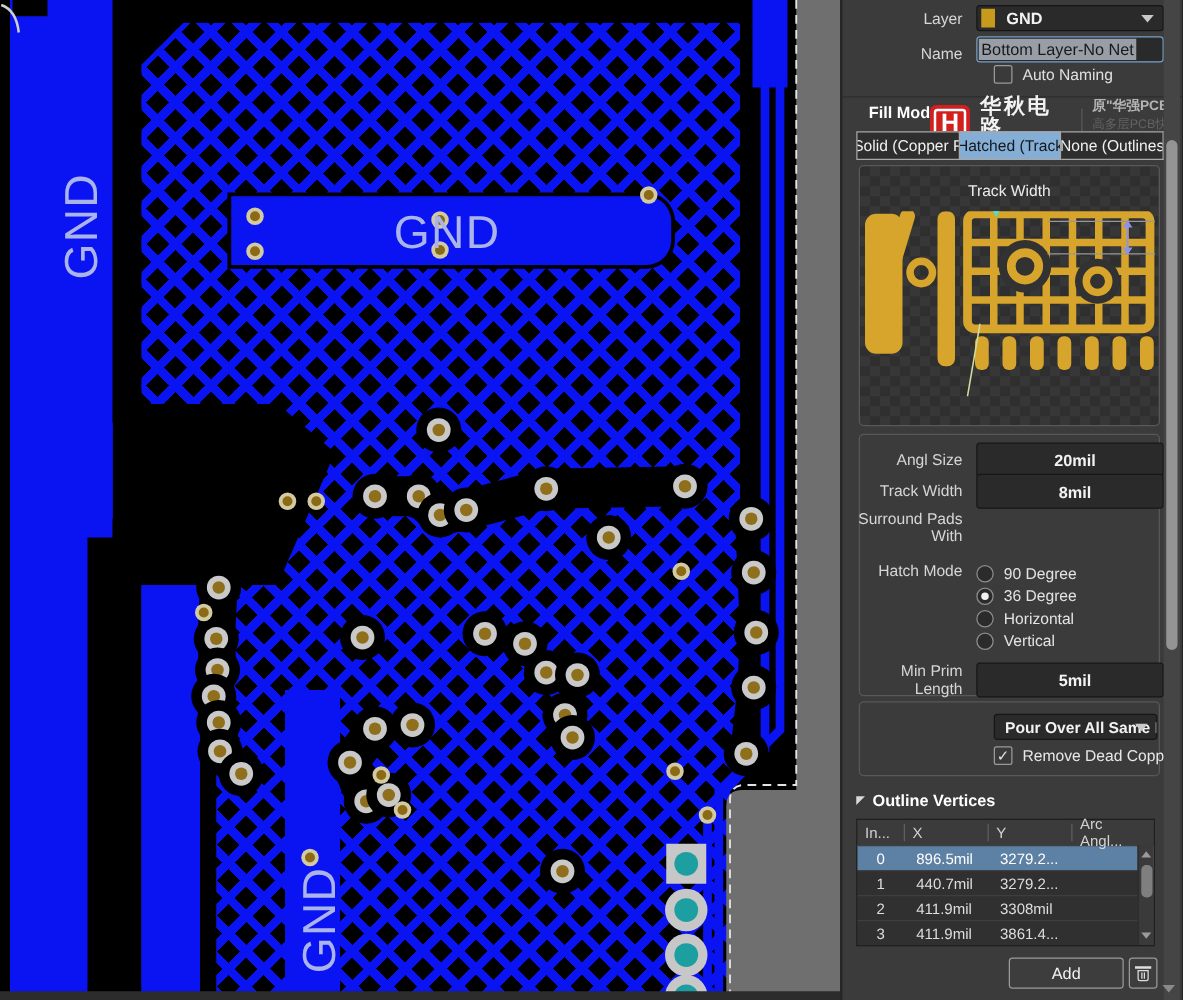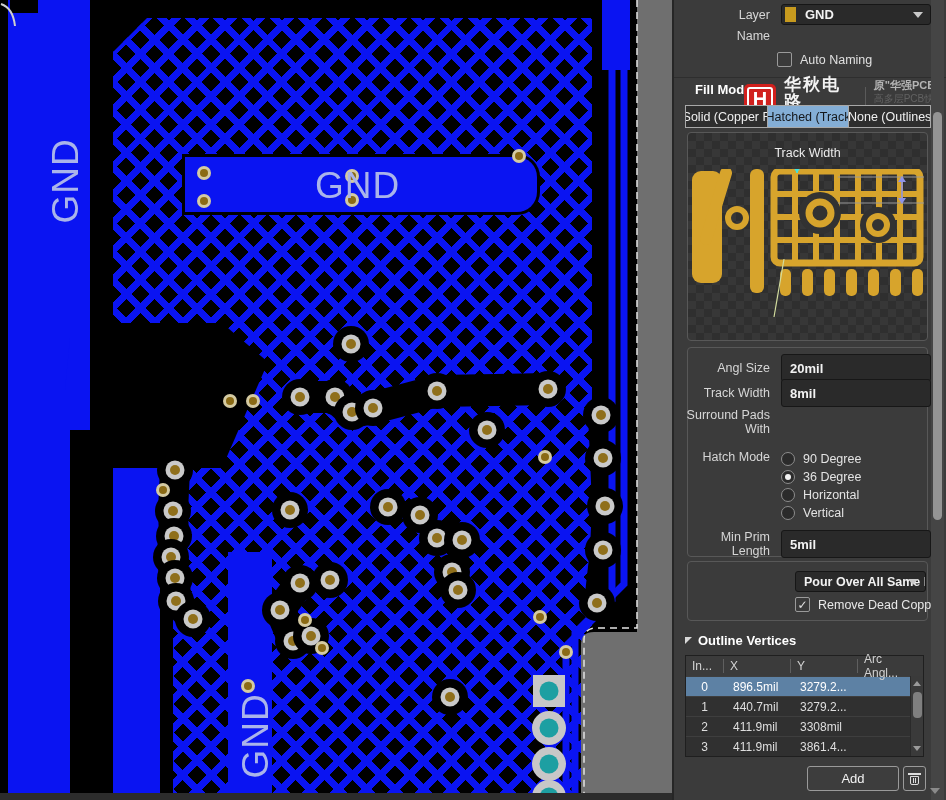--- a/index.html
+++ b/index.html
@@ -68,21 +68,21 @@
   .tabs{position:absolute;left:11px;top:105px;width:246px;display:flex;}
   .tab{flex:1;height:23px;background:#2e2e2e;border:1px solid #a8a8a8;color:#f0f0f0;font-size:12.5px;display:flex;align-items:center;justify-content:center;white-space:nowrap;overflow:hidden;padding:0 1px;}
   .tab+.tab{border-left:none;}
   .tab.sel{background:#84aed6;color:#15181c;}
   .group{position:absolute;border:1px solid #585858;border-radius:4px;}
   .preview{left:13px;top:132px;width:241px;height:209px;
     background:repeating-conic-gradient(#373737 0% 25%,#2f2f2f 0% 50%) 0 0/16px 16px;overflow:hidden;}
   .pv-label{position:absolute;width:100%;text-align:center;color:#ececec;font-size:12.5px;}
   .fields-group{left:13px;top:347px;width:241px;height:210px;}
   .pour-group{left:13px;top:561px;width:241px;height:60px;}
-  .input{height:28px;background:#2a2a2a;border:1px solid #171717;border-radius:3px;color:#f2f2f2;font-weight:600;font-size:13px;display:flex;align-items:center;padding-left:8px;}
+  .input{height:28px;background:#2a2a2a;border:1px solid #171717;border-radius:3px;color:#f2f2f2;font-weight:600;font-size:13px;display:flex;align-items:center;padding-left:8px;justify-content:center;}
   .rb{width:14px;height:14px;border-radius:50%;background:#2b2b2b;border:1px solid #8d8d8d;flex:none;position:relative;margin-right:8px;}
   .rb.on::after{content:"";position:absolute;left:50%;top:50%;transform:translate(-50%,-50%);width:6px;height:6px;border-radius:50%;background:#f2f2f2;}
   .radio-row{display:flex;align-items:center;height:18px;color:#e3e3e3;}
   .vhead{position:absolute;left:11px;top:633px;display:flex;align-items:center;font-weight:700;color:#fff;font-size:13px;}
   .vtri{width:0;height:0;border-top:7px solid #d9d9d9;border-right:7px solid transparent;margin-right:6px;}
   .vtable{position:absolute;left:11px;top:655px;width:239px;background:#303030;border:1px solid #1f1f1f;font-size:12px;}
   .vt-head{display:flex;height:20px;align-items:center;color:#d2d2d2;background:#3b3b3b;}
   .vt-head .c{border-left:1px solid #5f5f5f;height:14px;display:flex;align-items:center;padding-left:6px;}
   .vt-head .c:first-child{border-left:none;}
   .vt-row{display:flex;height:20px;align-items:center;color:#dedede;background:#303030;border-top:1px solid #3e3e3e;}
@@ -102,21 +102,21 @@
   .trash .lid{position:absolute;left:-1px;top:0;width:13px;height:2px;background:#ddd;}
   .trash .body{position:absolute;left:1px;top:3px;width:9px;height:9px;border:1px solid #ddd;border-radius:0 0 2px 2px;}
   .trash .l1{position:absolute;left:4px;top:5px;width:1px;height:5px;background:#ddd;}
   .trash .l2{position:absolute;left:6px;top:5px;width:1px;height:5px;background:#ddd;}
   .main-scroll{position:absolute;right:2px;top:0;width:13px;height:800px;background:#454545;}
   .main-thumb{position:absolute;left:2px;top:112px;width:9px;height:408px;background:#949494;border-radius:5px;}
   .corner-tri{position:absolute;right:4px;bottom:6px;width:0;height:0;border-left:5px solid transparent;border-right:5px solid transparent;border-top:6px solid #8a8a8a;}
   .pour-dd{position:absolute;left:121px;top:571px;width:131px;}
   .cb-row{position:absolute;left:121px;top:597px;display:flex;align-items:center;}
   .cb-row span{margin-left:8px;color:#e8e8e8;}
-  .an-row{position:absolute;left:103px;top:52px;display:flex;align-items:center;justify-content:flex-end;}
+  .an-row{position:absolute;left:121px;top:52px;display:flex;align-items:center;justify-content:flex-end;}
   .an-row span{margin-left:8px;color:#e0e0e0;}
 </style>
 </head>
 <body>
 
 <div class="app">
 
   <div class="pcb">
     <div class="hatch"></div>
 
@@ -212,20 +212,23 @@
       <div class="plabel">Layer</div>
       <div class="ctrl dd">
         <div class="swatch"></div>
         <span>GND</span>
         <div class="chev"></div>
       </div>
     </div>
 
     <div class="prow" style="top:29px;align-items:flex-end;">
       <div class="plabel">Name</div>
+      <div class="ctrl name-input">
+        <span class="sel-text">Bottom Layer-No Net</span>
+      </div>
     </div>
 
     <div class="an-row">
       <div class="cb"></div>
       <span>Auto Naming</span>
     </div>
 
     <div class="divider" style="top:77px;"></div>
 
     <div class="fillmode">Fill Mode</div>

